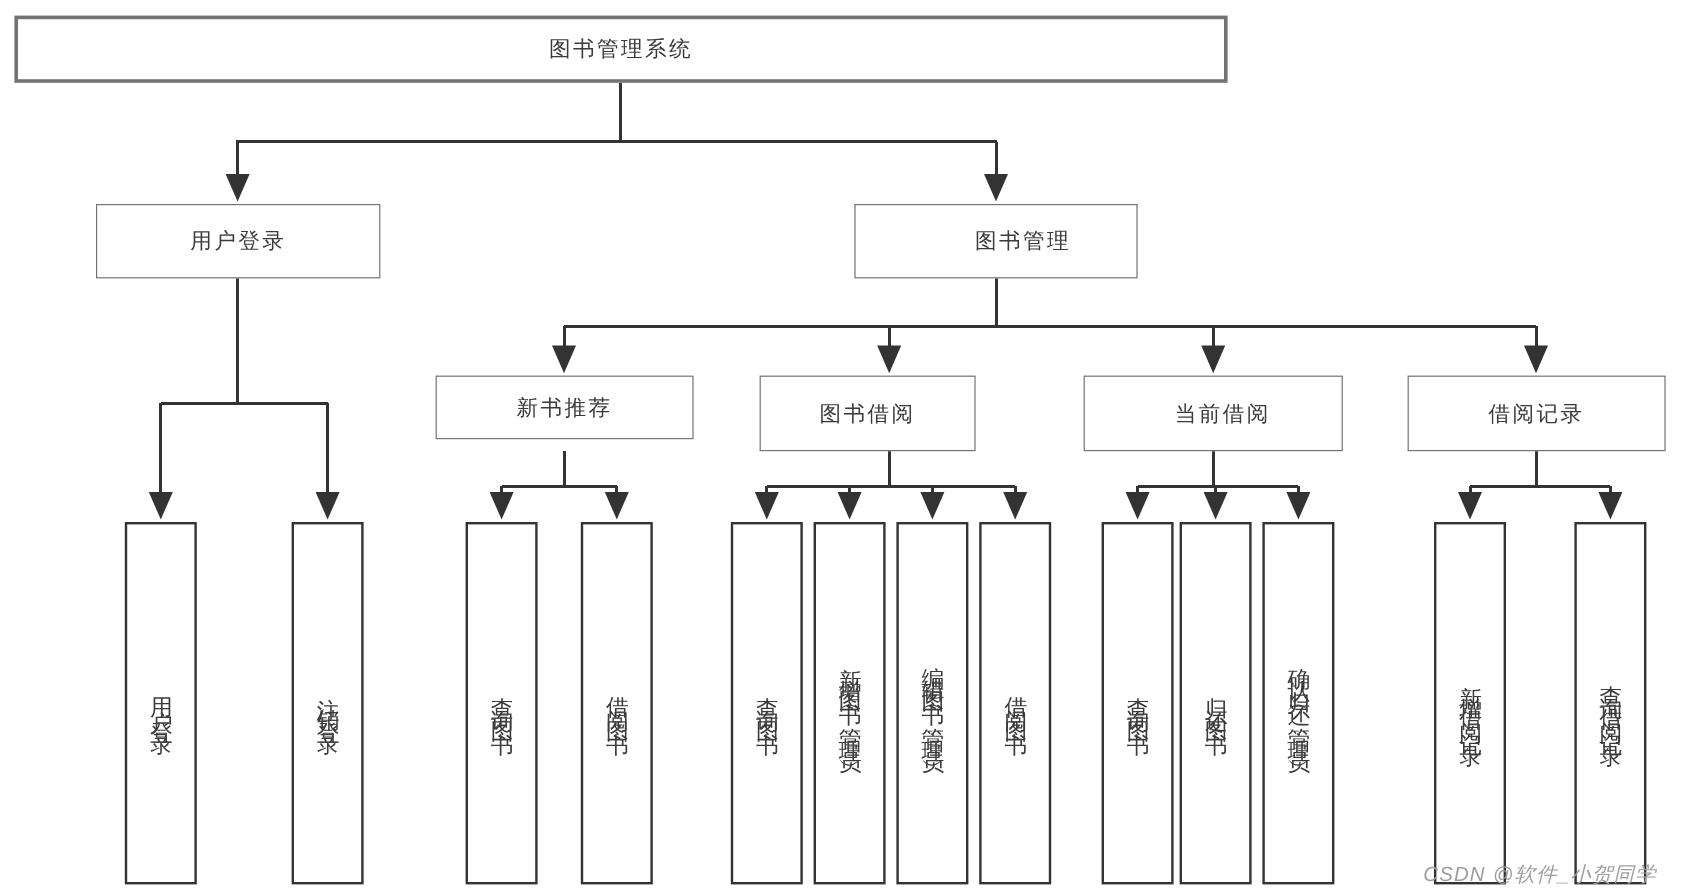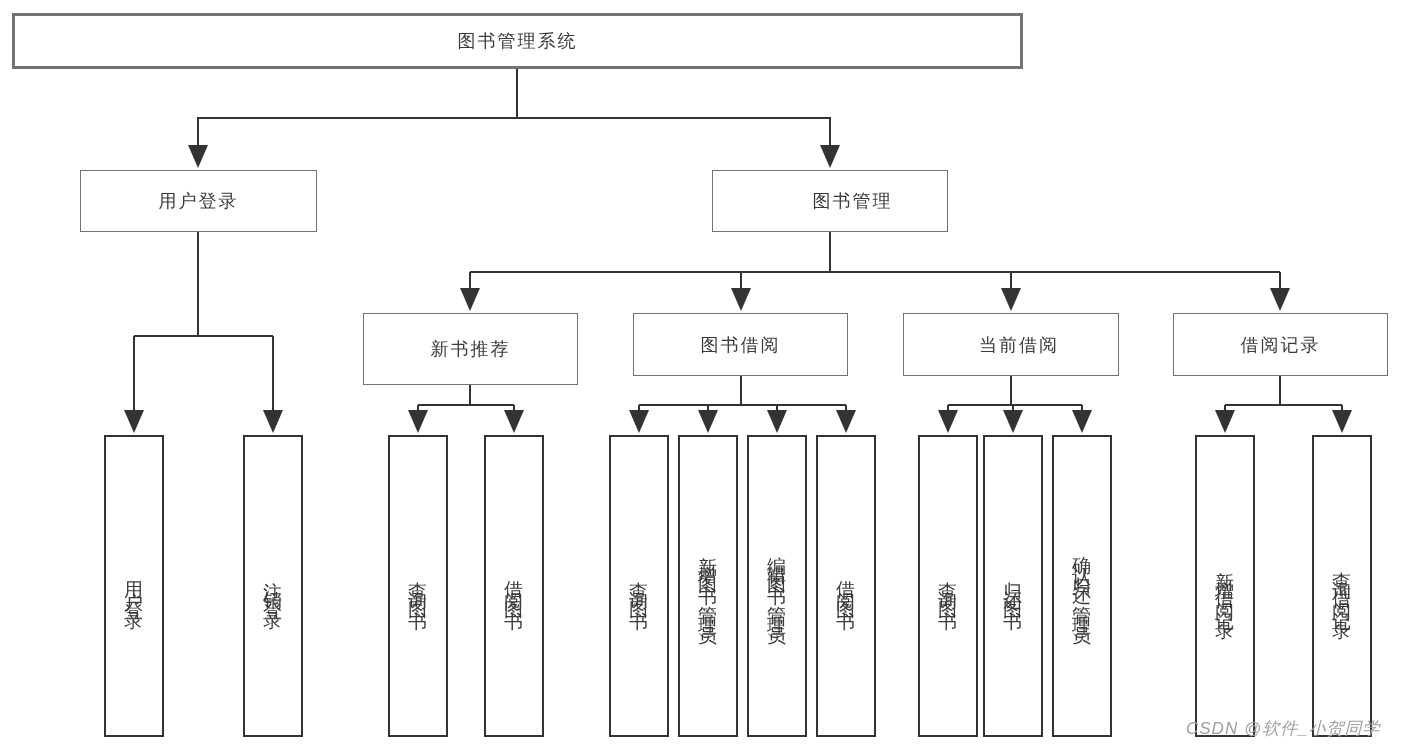--- a/index.html
+++ b/index.html
@@ -110,22 +110,22 @@
       <polygon points="1215,410 1235,410 1225,433"></polygon>
       <polygon points="1332,410 1352,410 1342,433"></polygon>
     </g>
   </svg>
 
   <div class="hbox rootbox" style="left:12px; top:13px; width:1011px; height:56px;">图书管理系统</div>
 
   <div class="hbox" style="left:80px; top:170px; width:237px; height:62px;">用户登录</div>
   <div class="hbox" style="left:712px; top:170px; width:236px; height:62px;padding-left:45px;">图书管理</div>
 
-  <div class="hbox" style="left:363px; top:313px; width:215px; height:72px;">新书推荐</div>
-  <div class="hbox" style="left:633px; top:313px; width:215px; height:63px;">图书借阅</div>
+  <div class="hbox" style="left:363px; top:313px; width:215px; height:53px;">新书推荐</div>
+  <div class="hbox" style="left:633px; top:313px; width:180px; height:63px;">图书借阅</div>
   <div class="hbox" style="left:903px; top:313px; width:216px; height:63px;padding-left:16px;">当前借阅</div>
   <div class="hbox" style="left:1173px; top:313px; width:215px; height:63px;">借阅记录</div>
 
   <div class="vbox" style="left:104px;">
     <span>用户登录</span>
   </div>
   <div class="vbox" style="left:243px;">
     <span>注销登录</span>
   </div>
 

